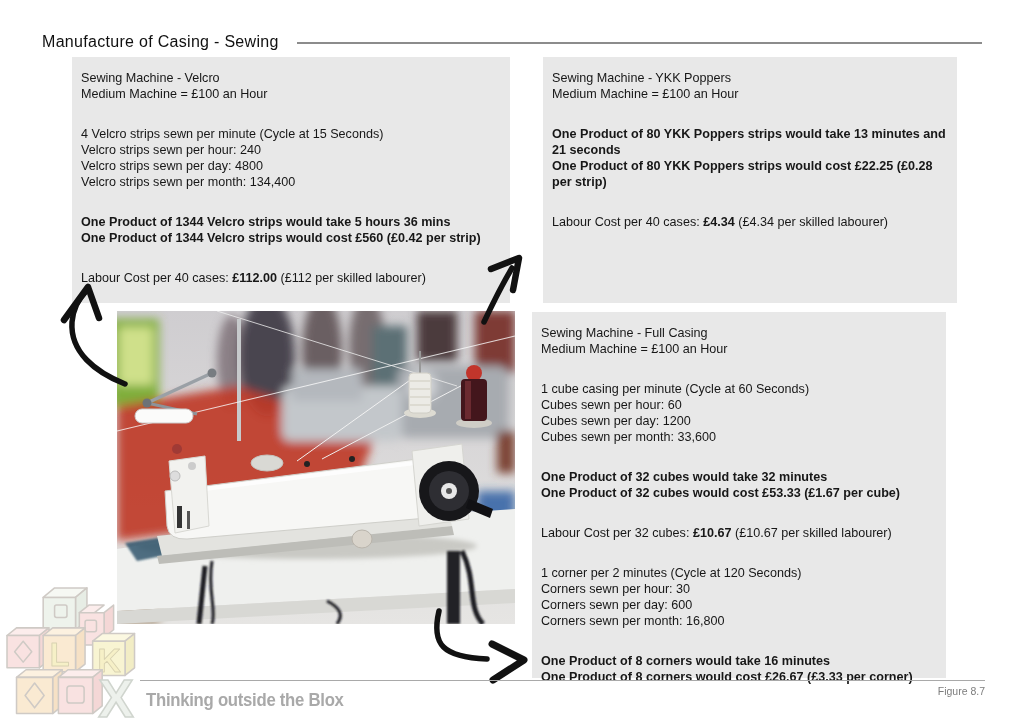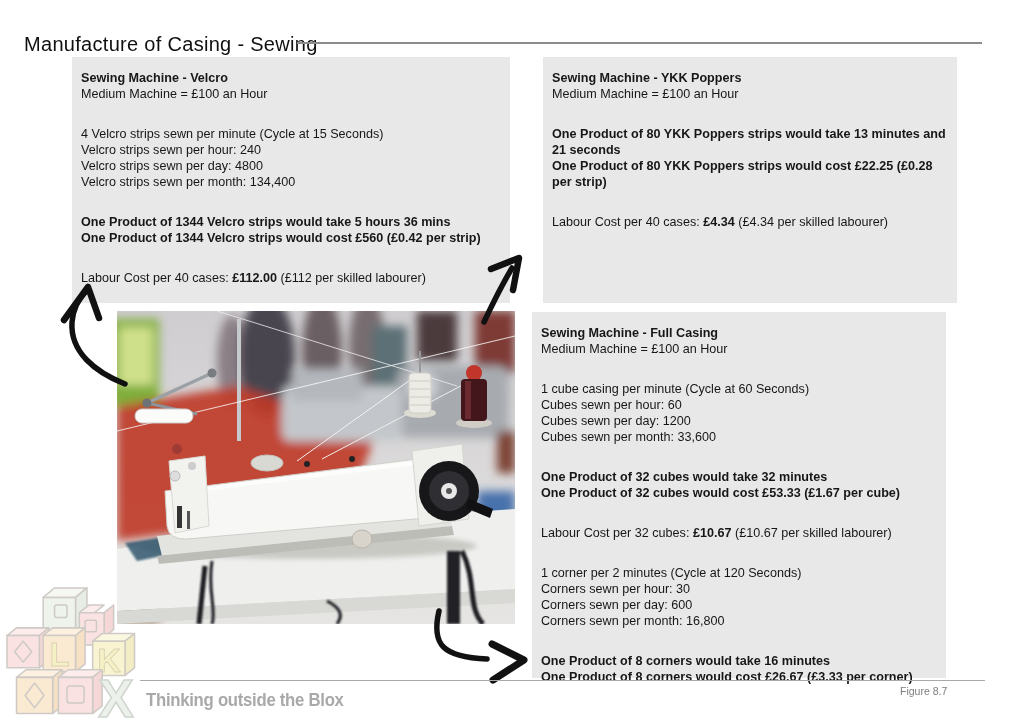--- a/index.html
+++ b/index.html
@@ -1,39 +1,39 @@
 <!DOCTYPE html>
 <html><head>
 <meta charset="utf-8">
 <style>
   html,body{margin:0;padding:0;}
   body{width:1024px;height:726px;position:relative;background:#ffffff;
        font-family:"Liberation Sans",sans-serif;overflow:hidden;}
 
-  #page-title{position:absolute;left:24px;top:33px;font-size:20px;color:#101010;
+  #page-title{position:absolute;left:42px;top:33px;font-size:16px;color:#101010;
               letter-spacing:.3px;}
   #title-rule{position:absolute;left:297px;top:42px;width:685px;height:2px;background:#8c8c8c;}
 
   .box{position:absolute;background:#e8e8e8;color:#171717;font-size:12.6px;line-height:16px;
        padding:13px 9px 0 9px;box-sizing:border-box;}
   #box-velcro{left:72px;top:57px;width:438px;height:246px;}
   #box-ykk{left:543px;top:57px;width:414px;height:246px;}
   #box-full{left:532px;top:312px;width:414px;height:366px;}
-  .ttl{font-weight:bold;}
+  .ttl{font-weight:normal;}
   .grp{margin-top:24px;}
   .bold{font-weight:bold;}
 
   #photo{position:absolute;left:117px;top:311px;width:398px;height:313px;}
   #logo{position:absolute;left:2px;top:586px;width:168px;height:138px;opacity:.55;}
   #arrows{position:absolute;left:0;top:0;width:1024px;height:726px;pointer-events:none;}
 
   #footer-rule{position:absolute;left:140px;top:680px;width:845px;height:1px;background:#a9a9a9;}
   #tagline{position:absolute;left:146px;top:690px;font-size:18px;font-weight:bold;color:#a9a9a9;
            letter-spacing:-.3px;transform:scaleX(.93);transform-origin:left;white-space:nowrap;}
-  #figure-label{position:absolute;left:900px;top:685px;width:85px;text-align:left;
+  #figure-label{position:absolute;left:900px;top:685px;width:85px;text-align:right;
                 font-size:10.5px;color:#7d7d7d;}
 </style>
 </head>
 <body>
 
 <div id="page-title">Manufacture of Casing - Sewing</div>
 <div id="title-rule"></div>
 
 <div class="box" id="box-velcro">
   <div class="ttl">Sewing Machine - Velcro</div>

